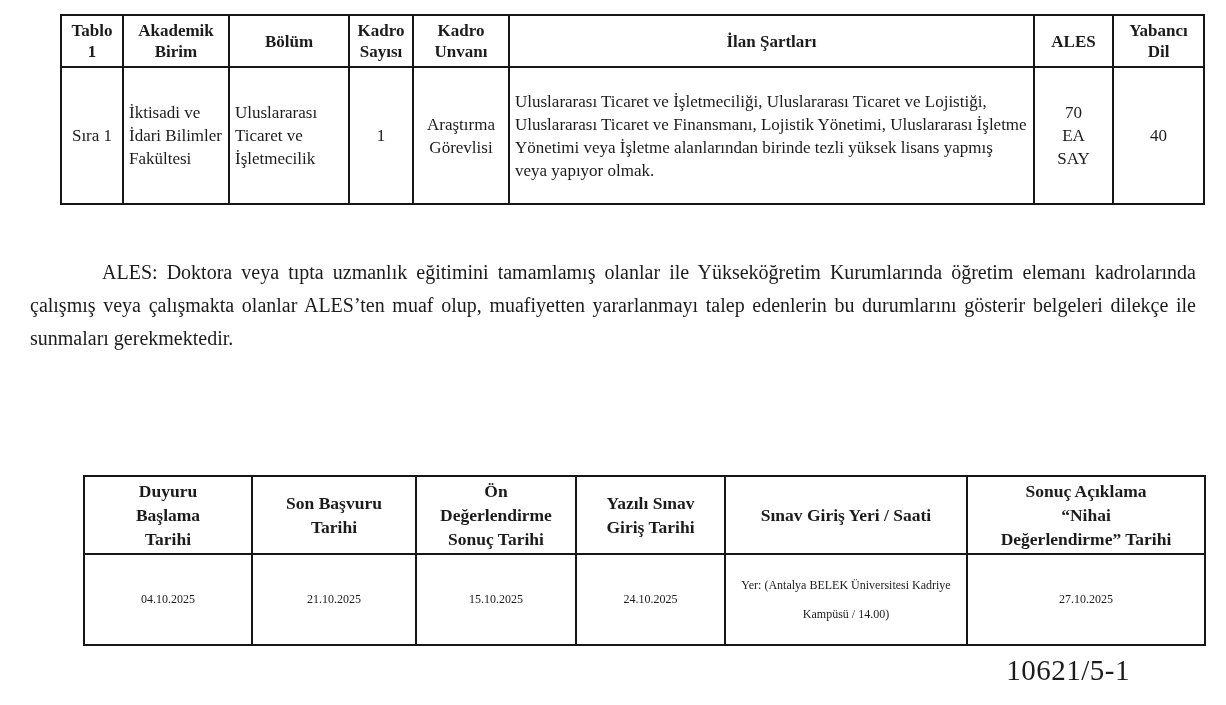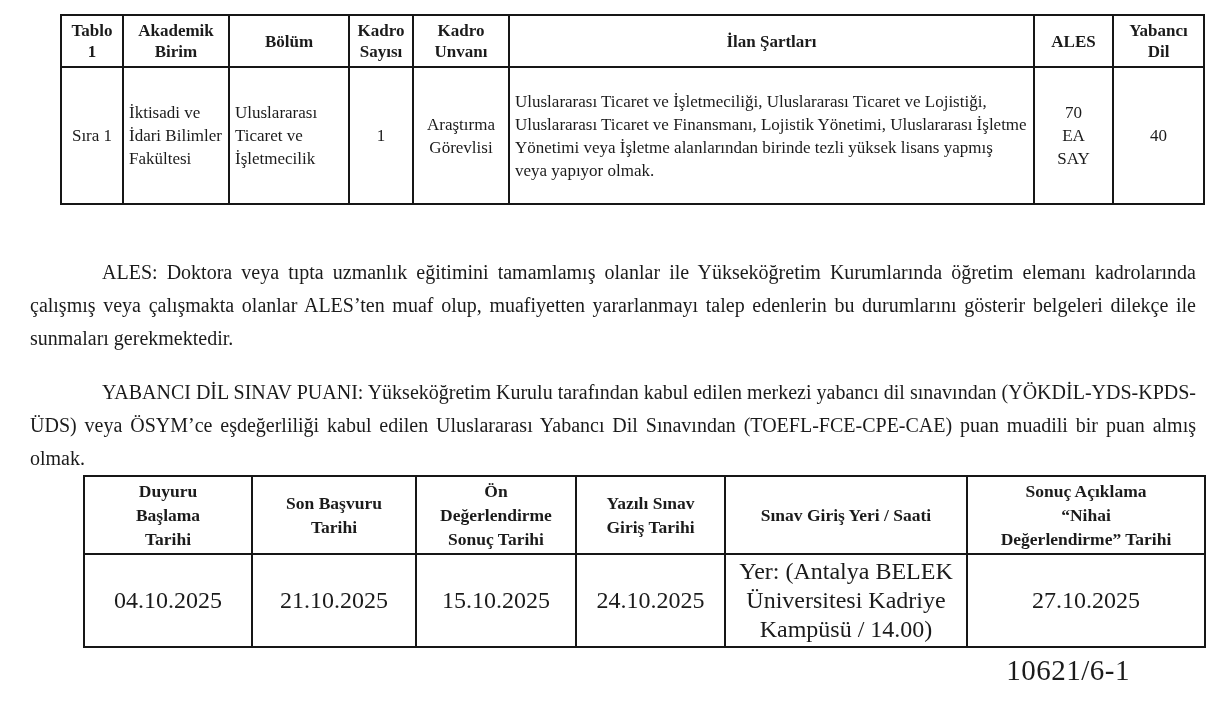--- a/index.html
+++ b/index.html
@@ -72,21 +72,21 @@
   }
   .t2 th {
     height: 78px;
     font-size: 17.5px;
     font-weight: bold;
     white-space: pre-line;
     line-height: 24px;
   }
   .t2 td {
     height: 91px;
-    font-size: 24px;
+    font-size: 12px;
     line-height: 29px;
   }
 
   
   .docnum {
     position: absolute;
     top: 654px; right: 96px;
     font-size: 29px;
     letter-spacing: 0.5px;
   }
@@ -133,21 +133,20 @@
       <td class="c-center prewrap">70
 EA
 SAY</td>
       <td class="c-center">40</td>
     </tr>
   </tbody>
 </table>
 
 <div class="notes">
   <p>ALES: Doktora veya tıpta uzmanlık eğitimini tamamlamış olanlar ile Yükseköğretim Kurumlarında öğretim elemanı kadrolarında çalışmış veya çalışmakta olanlar ALES’ten muaf olup, muafiyetten yararlanmayı talep edenlerin bu durumlarını gösterir belgeleri dilekçe ile sunmaları gerekmektedir.</p>
-  <p>YABANCI DİL SINAV PUANI: Yükseköğretim Kurulu tarafından kabul edilen merkezi yabancı dil sınavından (YÖKDİL-YDS-KPDS-ÜDS) veya ÖSYM’ce eşdeğerliliği kabul edilen Uluslararası Yabancı Dil Sınavından (TOEFL-FCE-CPE-CAE) puan muadili bir puan almış olmak.</p>
 </div>
 
 <table class="t2">
   <colgroup>
     <col style="width:168px">
       <col style="width:164px">
       <col style="width:160px">
     <col style="width:149px">
       <col style="width:242px">
       <col style="width:238px">
@@ -175,13 +174,13 @@
       <td>04.10.2025</td>
       <td>21.10.2025</td>
       <td>15.10.2025</td>
       <td>24.10.2025</td>
       <td>Yer: (Antalya BELEK Üniversitesi Kadriye Kampüsü / 14.00)</td>
       <td>27.10.2025</td>
     </tr>
   </tbody>
 </table>
 
-<div class="docnum">10621/6-1</div>
+<div class="docnum">10621/5-1</div>
 
 </body></html>

